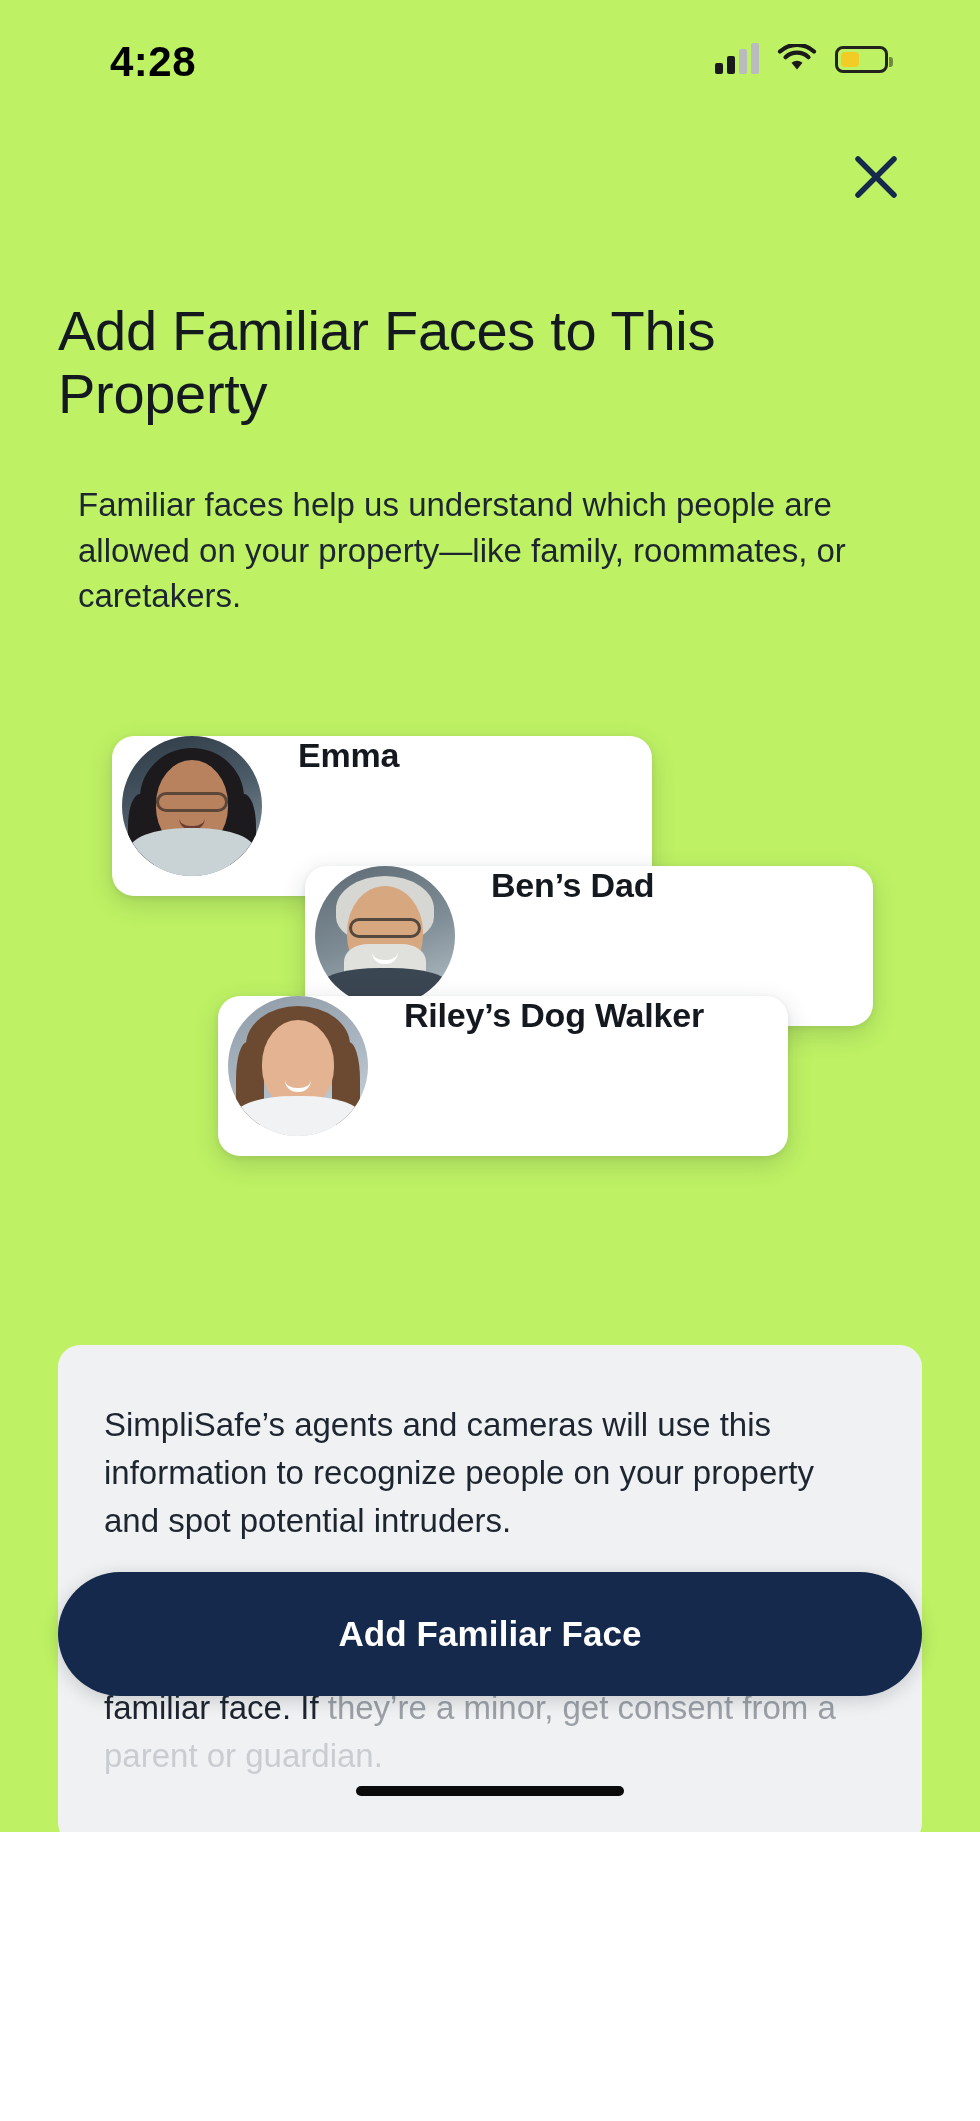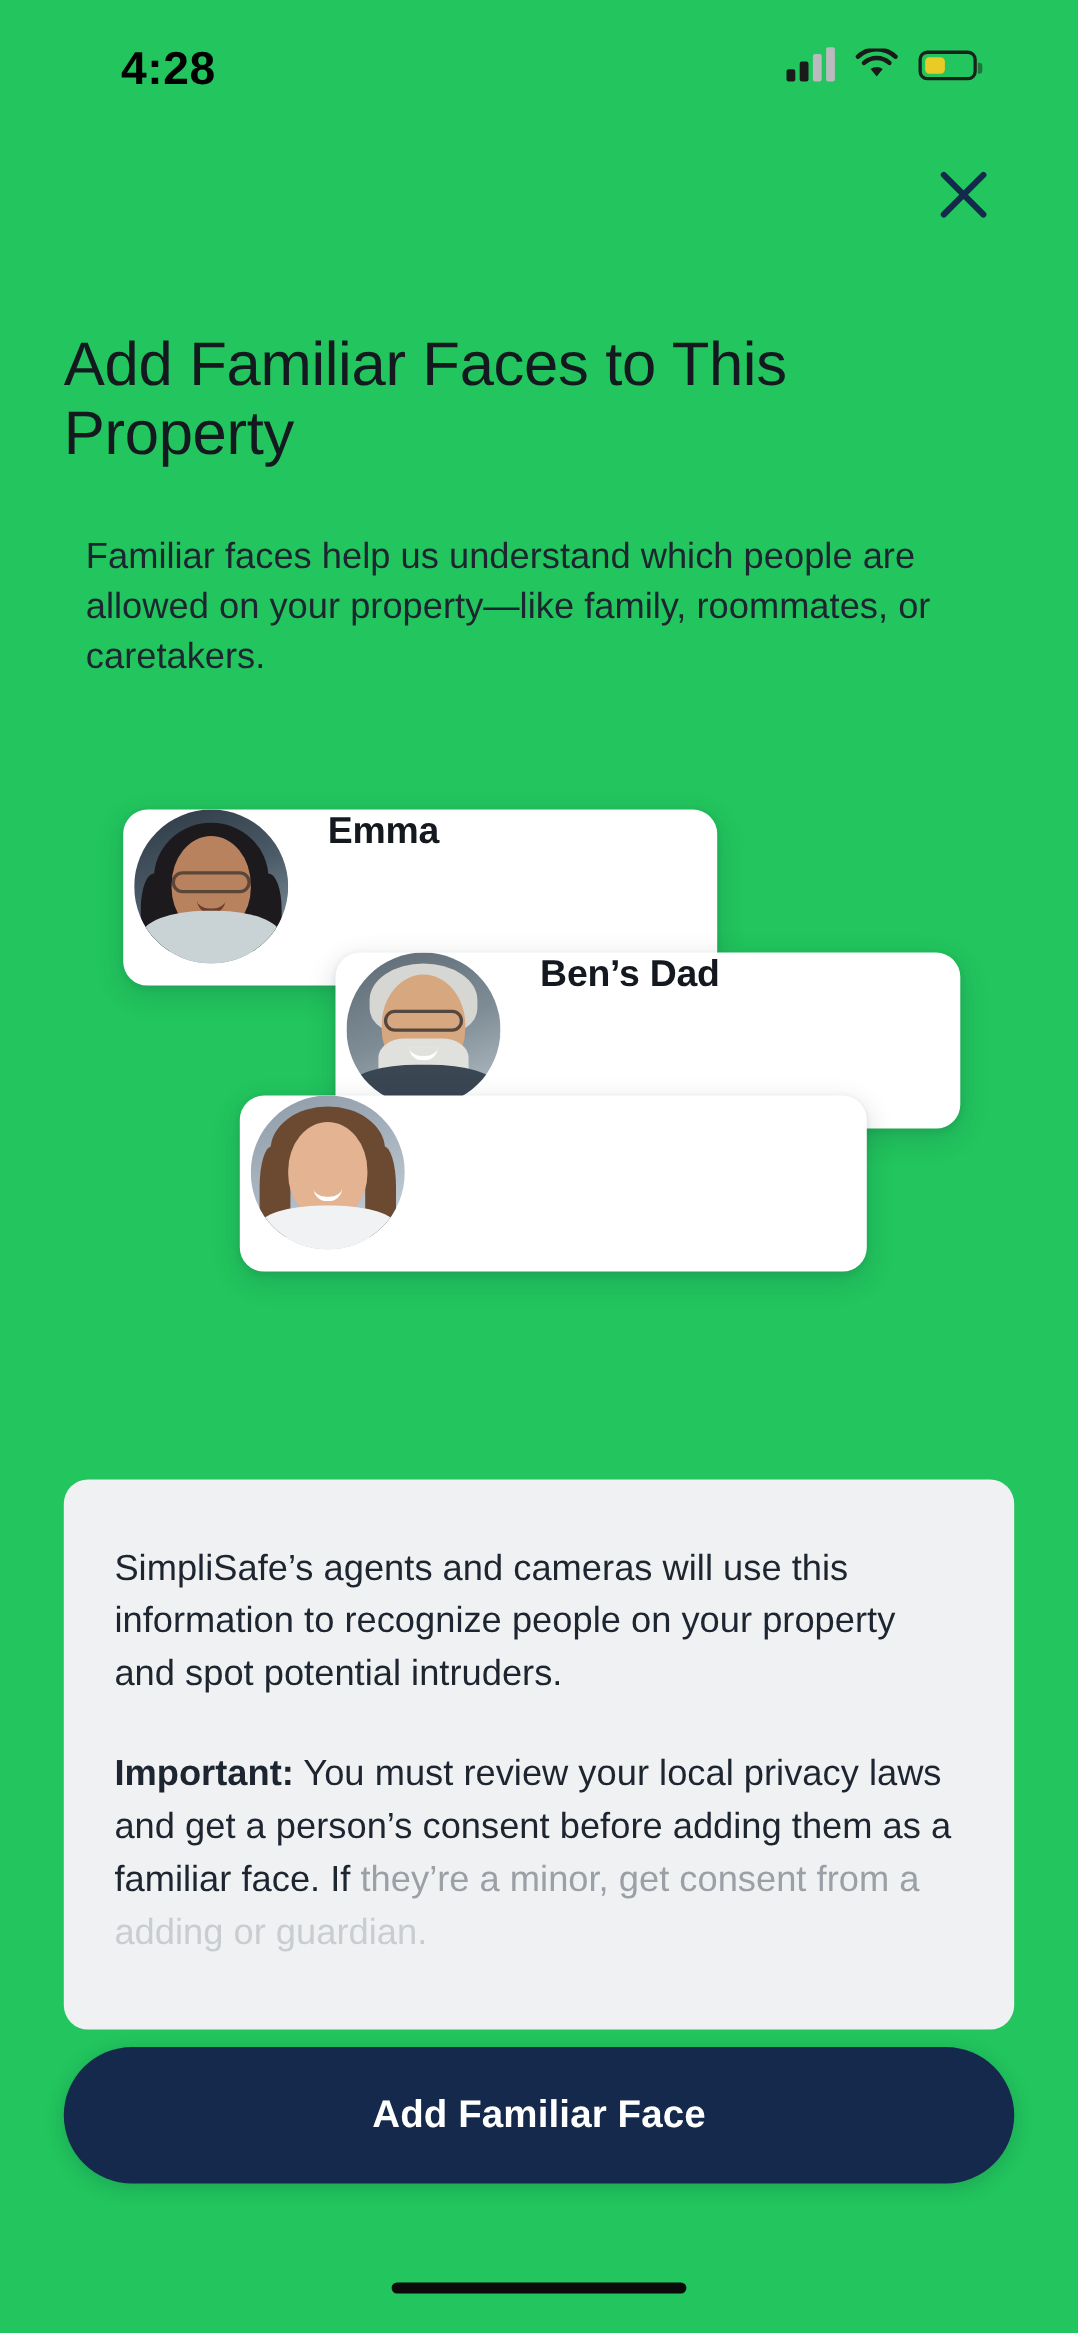--- a/index.html
+++ b/index.html
@@ -6,22 +6,22 @@
   html, body {
     width: 980px;
     height: 2121px;
     background: #ffffff;
     font-family: "Liberation Sans", sans-serif;
     -webkit-font-smoothing: antialiased;
   }
   .phone {
     position: relative;
     width: 980px;
-    height: 2121px;
-    background: #22c55e;
+    height: 1832px;
+    background: #bef264;
     overflow: hidden;
   }
 
   
   .status-bar {
     position: absolute;
     top: 0; left: 0; right: 0;
     height: 120px;
   }
   .status-time {
@@ -337,26 +337,27 @@
     <div class="face-card card-3">
       <div class="avatar p3">
         <div class="p-bg"></div>
         <div class="p-hair"></div>
         <div class="p-hair2"></div>
         <div class="p-hair3"></div>
         <div class="p-head"></div>
         <div class="p-smile"></div>
         <div class="p-body"></div>
       </div>
+      <div class="face-name">Riley’s Dog Walker</div>
     </div>
 
   </div>
 
   <div class="info-panel">
     <p class="info-p">SimpliSafe’s agents and cameras will use this information to recognize people on your property and spot potential intruders.</p>
-    <p class="info-p"><b>Important:</b><span> You must review your local privacy laws and get a person’s consent before adding them as a familiar face. If</span> <span class="fade-line">they’re a minor, get consent from a</span> <span class="fade-line2">adding or guardian.</span></p>
+    <p class="info-p"><b>Important:</b><span> You must review your local privacy laws and get a person’s consent before adding them as a familiar face. If</span> <span class="fade-line">they’re a minor, get consent from a</span> <span class="fade-line2">parent or guardian.</span></p>
   </div>
 
   <button class="cta">Add Familiar Face</button>
 
   <div class="home-indicator"></div>
 
 </div>
 
 </body></html>

